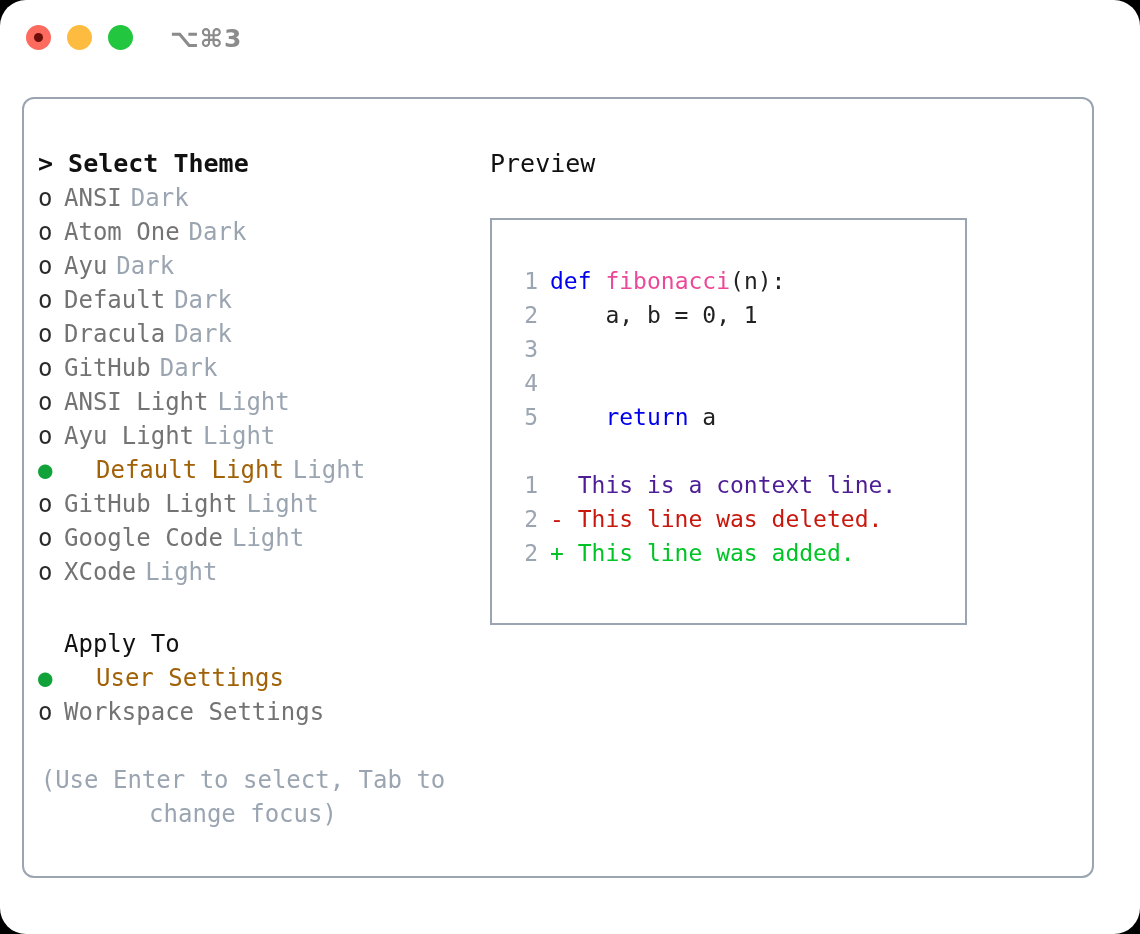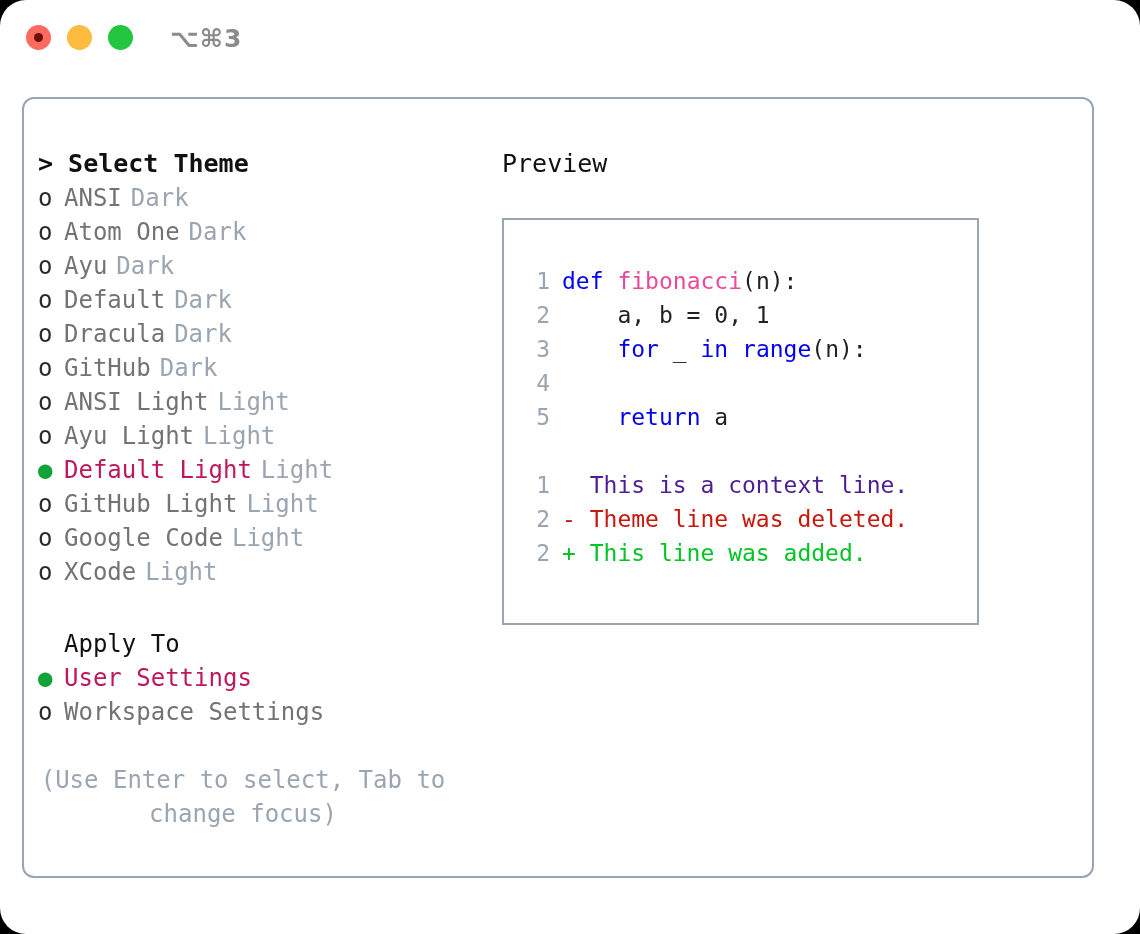--- a/index.html
+++ b/index.html
@@ -112,21 +112,21 @@
     flex: 0 0 26px;
     font-size: 24px;
     color: #2b2b2b;
     line-height: 34px;
     display: inline-block;
   }
   .marker.filled {
     color: #12a23a;
   }
   .item-label { color: #737373; }
-  .list-item.selected .item-label { color: #be185d; }
+  .list-item.selected .item-label { color: #a16207; margin-left: 32px; }
   .item-suffix {
     color: #9aa5b1;
     padding-left: 9px;
   }
 
   .section-gap { height: 38px; }
 
   .subheading {
     font-size: 24px;
     color: #111111;
@@ -141,21 +141,21 @@
     line-height: 34px;
     color: #9aa5b1;
     width: 410px;
     white-space: pre-wrap;
     text-align: center;
   }
 
   
   #right-col {
     position: absolute;
-    left: 478px;
+    left: 466px;
     top: 48px;
     width: 490px;
   }
   #preview-title {
     font-size: 25px;
     color: #111111;
     line-height: 34px;
     white-space: pre;
   }
   #preview-box {
@@ -242,25 +242,25 @@
 
       <div id="hint">(Use Enter to select, Tab to change focus)</div>
     </div>
 
     <div id="right-col">
       <div id="preview-title">Preview</div>
       <div id="preview-box">
         <div id="code-area">
             <div class="code-line"><span class="lineno">1</span><span class="code-text"><span class="kw">def</span><span class="plain"> </span><span class="fn">fibonacci</span><span class="plain">(n):</span></span></div>
             <div class="code-line"><span class="lineno">2</span><span class="code-text"><span class="plain">    a, b = 0, 1</span></span></div>
-            <div class="code-line"><span class="lineno">3</span><span class="code-text"><span class="plain">    </span><span class="kw">for</span><span class="plain"> _ </span><span class="kw">in</span><span class="plain"> </span><span class="kw">range</span><span class="plain">(n):</span></span></div>
+            <div class="code-line"><span class="lineno">3</span></div>
             <div class="code-line"><span class="lineno">4</span></div>
             <div class="code-line"><span class="lineno">5</span><span class="code-text"><span class="plain">    </span><span class="kw">return</span><span class="plain"> a</span></span></div>
             <div class="blank-line"></div>
             <div class="code-line"><span class="lineno">1</span><span class="diff-ctx">  This is a context line.</span></div>
-            <div class="code-line"><span class="lineno">2</span><span class="diff-del">- Theme line was deleted.</span></div>
+            <div class="code-line"><span class="lineno">2</span><span class="diff-del">- This line was deleted.</span></div>
             <div class="code-line"><span class="lineno">2</span><span class="diff-add">+ This line was added.</span></div>
           </div>
       </div>
     </div>
 
   </div>
 </div>
 
 </body></html>

